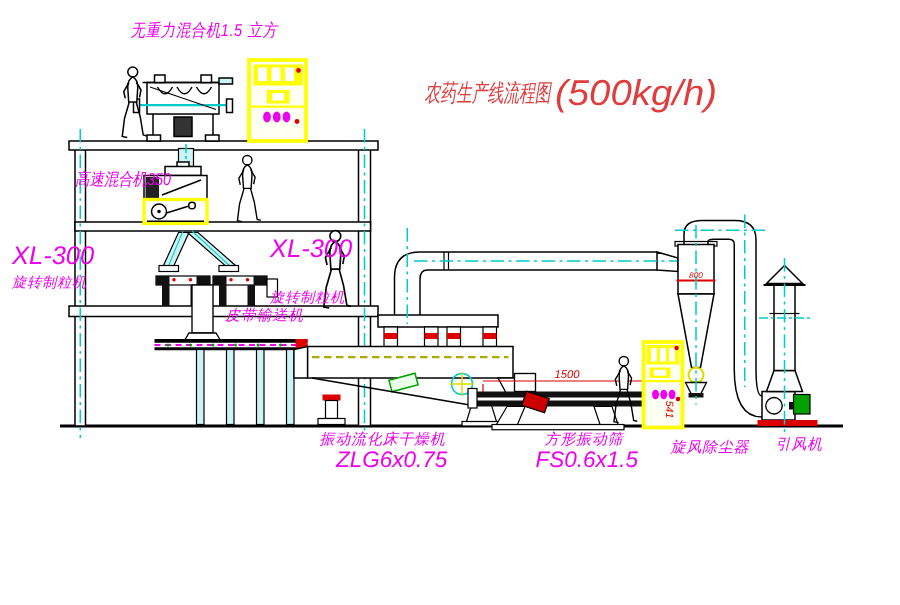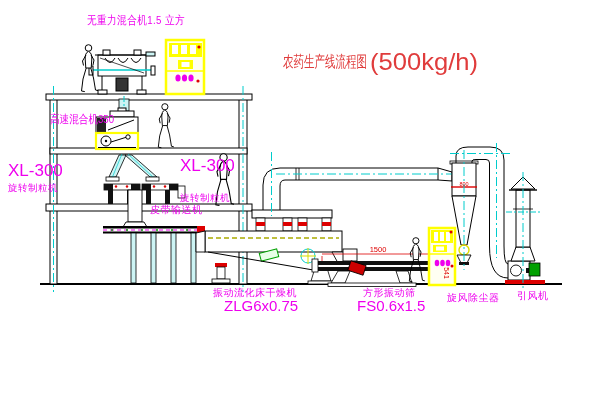--- a/index.html
+++ b/index.html
@@ -1,17 +1,17 @@
 <!DOCTYPE html>
 <html><head>
 <meta charset="utf-8">
 <style>
   html,body{margin:0;padding:0;background:#fff;}
   .canvas{position:relative;width:600px;height:403px;background:#d946ef;overflow:hidden;
-          font-family:"Liberation Sans",sans-serif;}
+          font-family:"Liberation Sans",sans-serif;font-style:italic;}
   svg{position:absolute;left:0;top:0;}
   svg text{font-family:"Liberation Sans",sans-serif;}
   .cjk{letter-spacing:0.5px;}
 </style>
 </head>
 <body>
 
 <div class="canvas">
 <svg width="600" height="403" viewBox="0 0 600 403">
 

